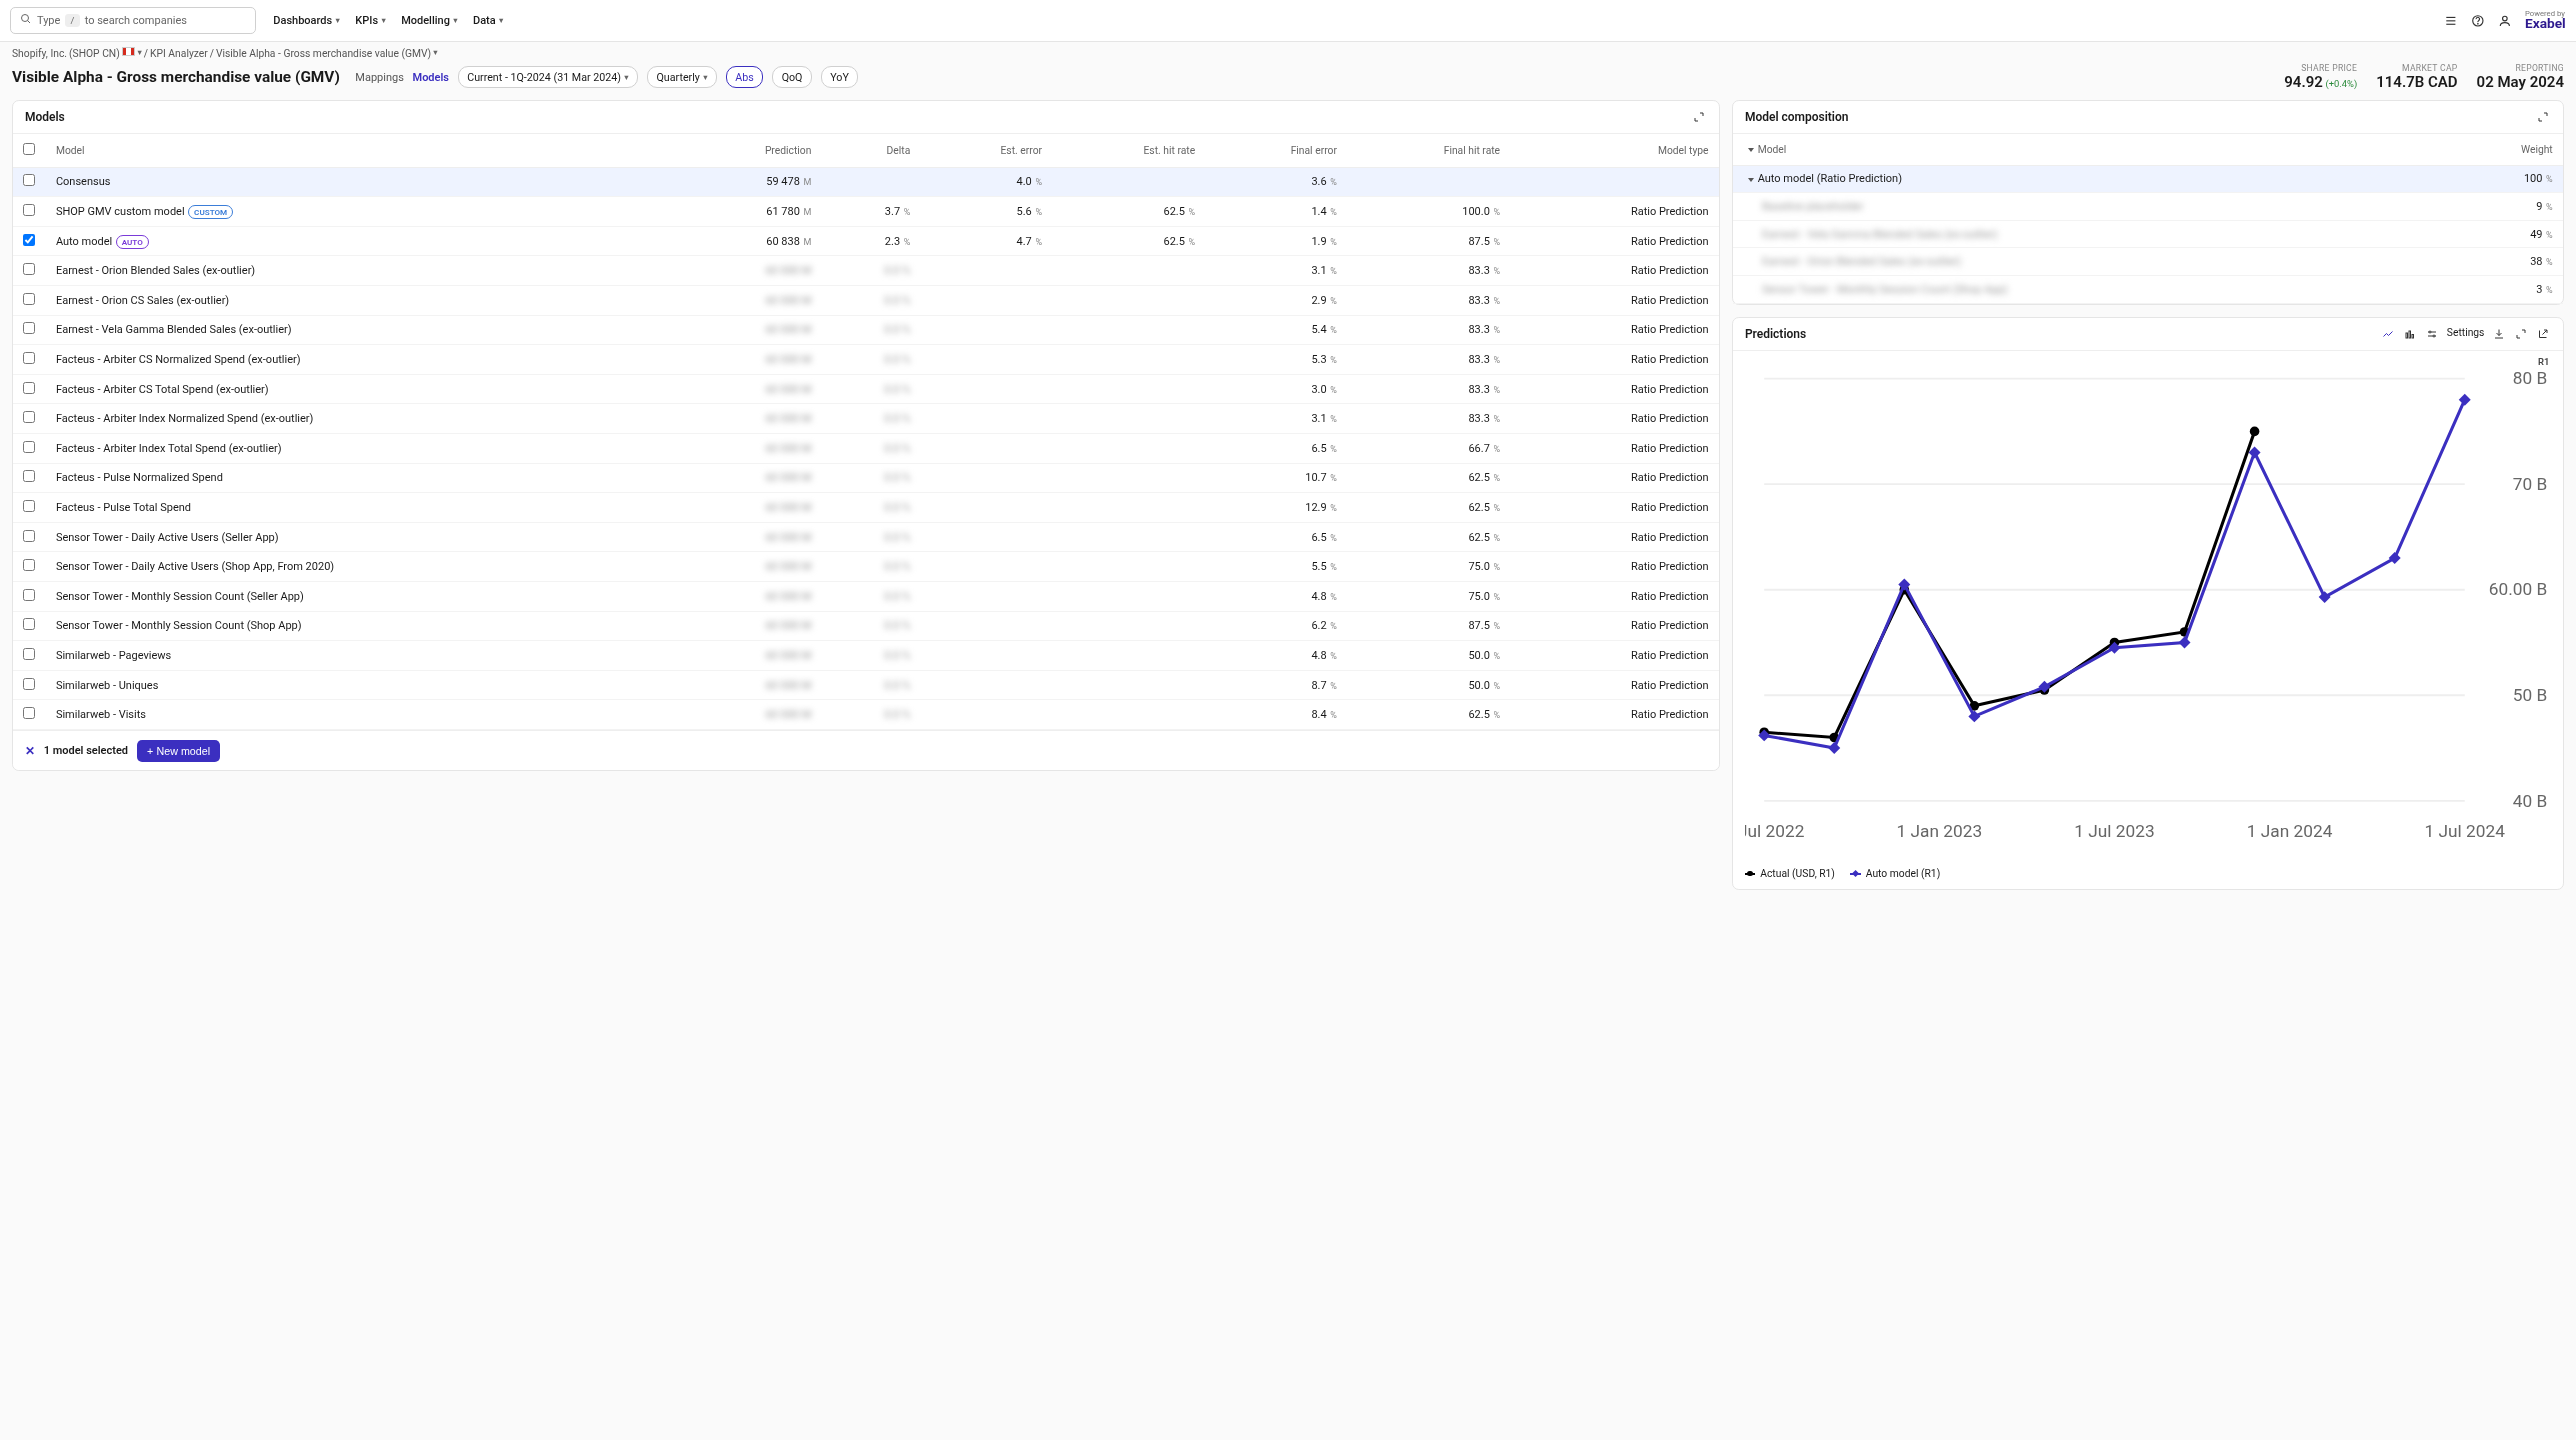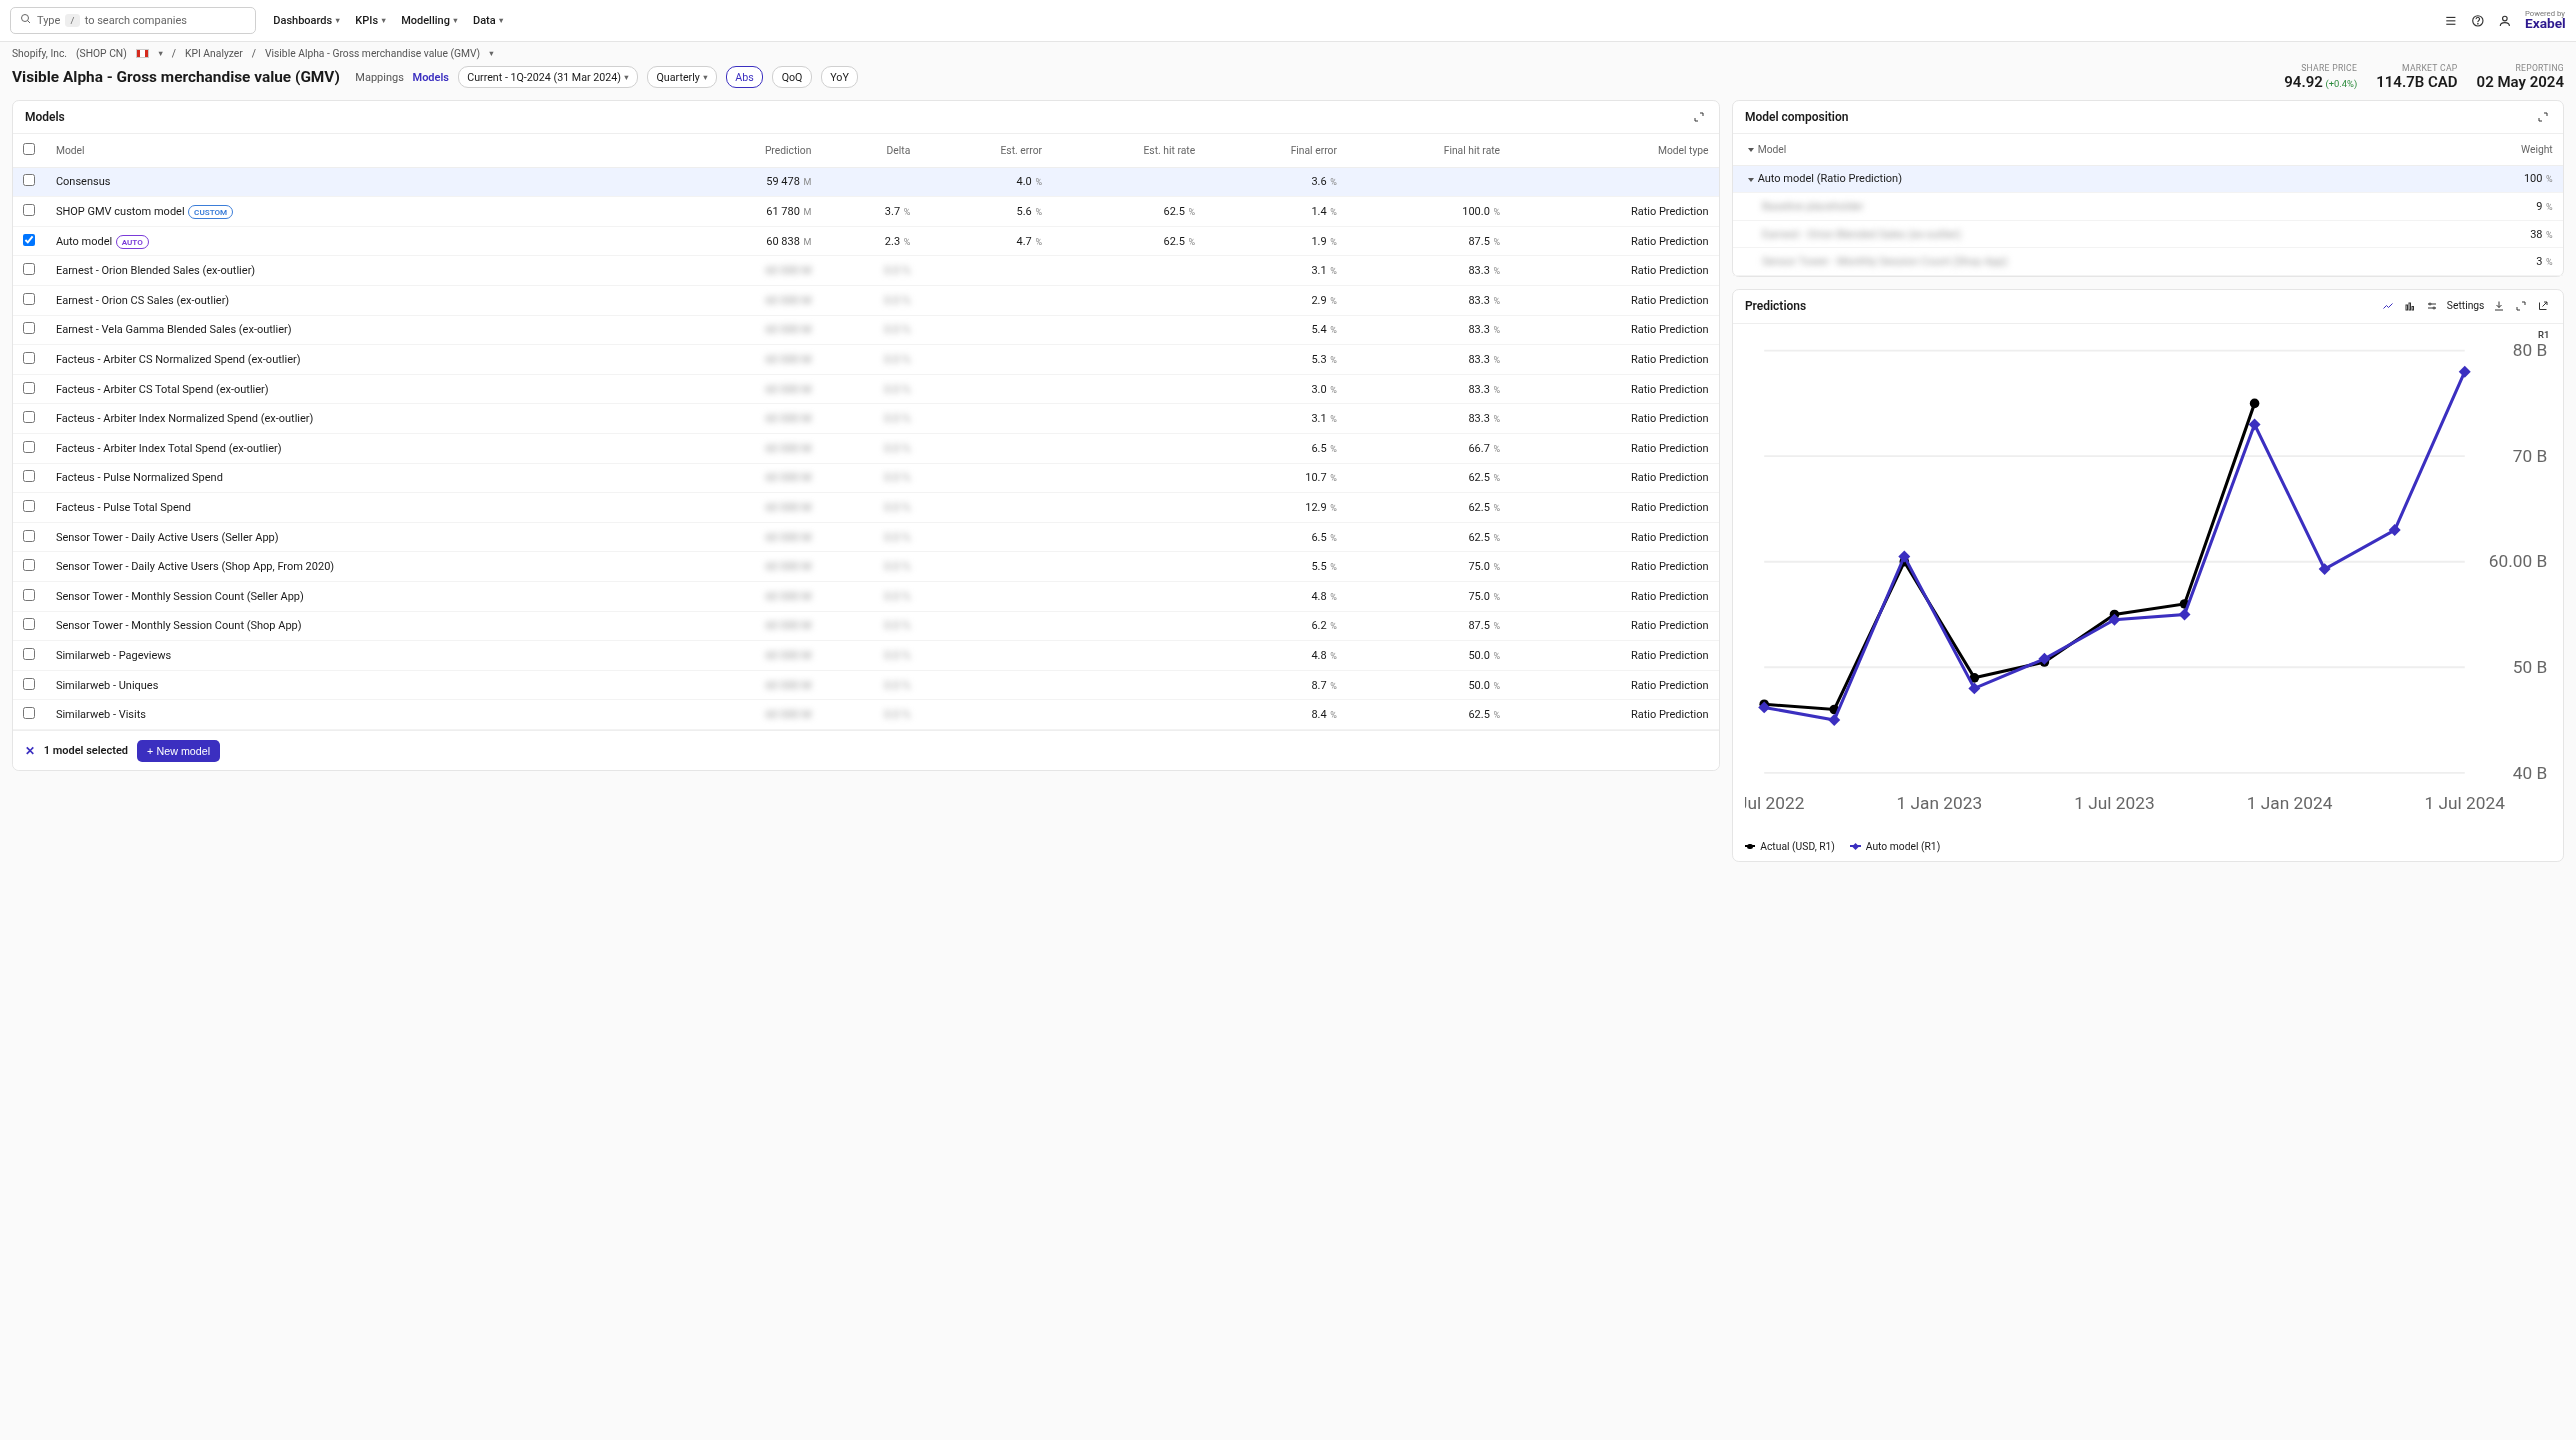--- a/index.html
+++ b/index.html
@@ -6,21 +6,21 @@
 body { font-family: -apple-system, BlinkMacSystemFont, "Segoe UI", Roboto, sans-serif; font-size: 11px; color: #1a1a1a; background: #fafafa; }
 .topbar { display: flex; align-items: center; padding: 6.8px 10.3px; background: #fff; border-bottom: 0.9px solid #e5e5e5; gap: 17px; }
 .search-box { display: flex; align-items: center; border: 0.9px solid #d0d0d0; border-radius: 5.1px; padding: 5.1px 8.6px; width: 246px; gap: 5.1px; color: #666; background:#fff; }
 .search-box .kbd { background:#eee; padding:0.9px 5.1px; border-radius:3.4px; font-size:9.4px; }
 .nav { display: flex; gap: 15.4px; align-items: center; }
 .nav-item { display: flex; align-items: center; gap: 3.4px; cursor: pointer; font-weight:500; }
 .topbar-right { margin-left: auto; display: flex; align-items: center; gap: 12px; }
 .icon-btn { width: 15.4px; height: 15.4px; display:inline-flex; align-items:center; justify-content:center; color:#333; cursor:pointer; }
 .logo { color:#2e1a8f; font-weight:700; font-size:13.7px; line-height:1; }
 .logo small { display:block; font-size:7.7px; color:#777; font-weight:400; }
-.subhead { display:flex; align-items:center; padding: 5.1px 12px 0; gap:9px; font-size:10.3px; color:#555; }
+.subhead { display:flex; align-items:flex-start; padding: 5.1px 12px 0; gap:2px; font-size:10.3px; color:#555; }
 .subhead a { color:#555; text-decoration:none; }
 .flag { width:13.7px; height:9.4px; background:linear-gradient(to right,#d52b1e 25%,#fff 25%,#fff 75%,#d52b1e 75%); display:inline-block; border:0.9px solid #ccc; }
 .heading-row { display:flex; align-items:center; padding: 3.4px 12px 8.6px; gap:8.6px; flex-wrap:wrap; }
 .page-title { font-size:15.4px; font-weight:700; margin-right:6.8px; }
 .tab-link { color:#555; cursor:pointer; }
 .tab-link.active { color:#3b2fc0; font-weight:600; }
 .pill { border:0.9px solid #d0d0d0; border-radius:10px; padding:3.4px 8.6px; background:#fff; cursor:pointer; display:inline-flex; align-items:center; gap:3.4px; font-size:10.7px; }
 .pill.active { border-color:#3b2fc0; color:#3b2fc0; }
 .metrics { margin-left:auto; display:flex; gap:19px; text-align:right; }
 .metric-label { font-size:8.6px; color:#888; letter-spacing:0.3px; }
@@ -435,20 +435,24 @@
         <tbody id="comp-body">
             <tr class="comp-row highlight">
               <td class="left" style="padding-left:15.4px"><span class="caret"></span>Auto model (Ratio Prediction)</td>
     <td>100 <span class="unit">%</span></td>
             </tr>
             <tr class="comp-row">
               <td class="left" style="padding-left:29px"><span class="blur">Baseline placeholder</span></td>
     <td>9 <span class="unit">%</span></td>
             </tr>
             <tr class="comp-row">
+              <td class="left" style="padding-left:29px"><span class="blur">Earnest - Vela Gamma Blended Sales (ex-outlier)</span></td>
+    <td>49 <span class="unit">%</span></td>
+            </tr>
+            <tr class="comp-row">
               <td class="left" style="padding-left:29px"><span class="blur">Earnest - Orion Blended Sales (ex-outlier)</span></td>
     <td>38 <span class="unit">%</span></td>
             </tr>
             <tr class="comp-row">
               <td class="left" style="padding-left:29px"><span class="blur">Sensor Tower - Monthly Session Count (Shop App)</span></td>
     <td>3 <span class="unit">%</span></td>
             </tr>
           </tbody>
       </table>
     </div>

